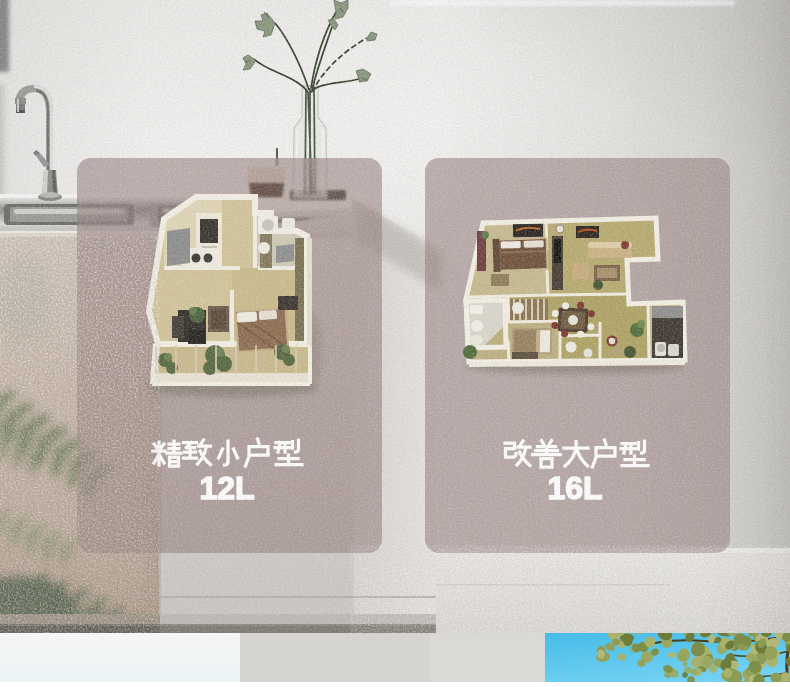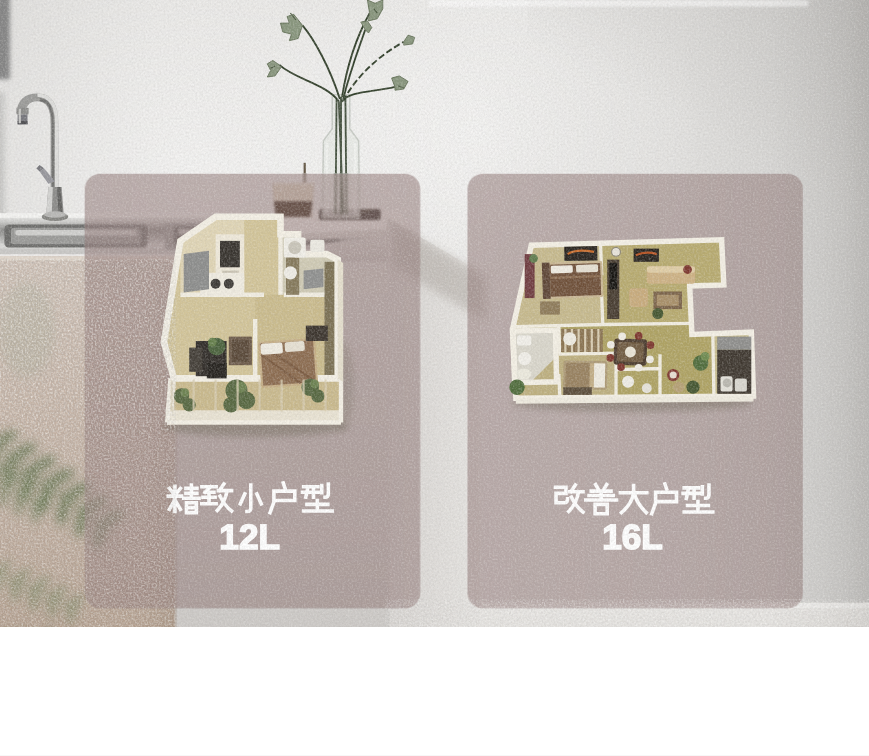--- a/index.html
+++ b/index.html
@@ -1,16 +1,16 @@
 <!DOCTYPE html>
 <html><head>
 <meta charset="utf-8">
 <style>
   html,body{margin:0;padding:0;background:#fff;}
-  #stage{position:relative;width:790px;height:570px;overflow:hidden;background:#fde047;font-family:"Liberation Sans",sans-serif;}
+  #stage{position:relative;width:790px;height:682px;overflow:hidden;background:#fde047;font-family:"Liberation Sans",sans-serif;}
   #stage *{position:absolute;}
   .card{top:158px;width:305px;height:395px;border-radius:14px;background:rgba(146,123,121,0.58);backdrop-filter:blur(1px);}
 </style>
 </head>
 <body>
 <div id="stage">
 
   <div id="bg" style="left:0;top:0;width:790px;height:687px;">
 
     <div style="left:0;top:0;width:790px;height:640px;background:

